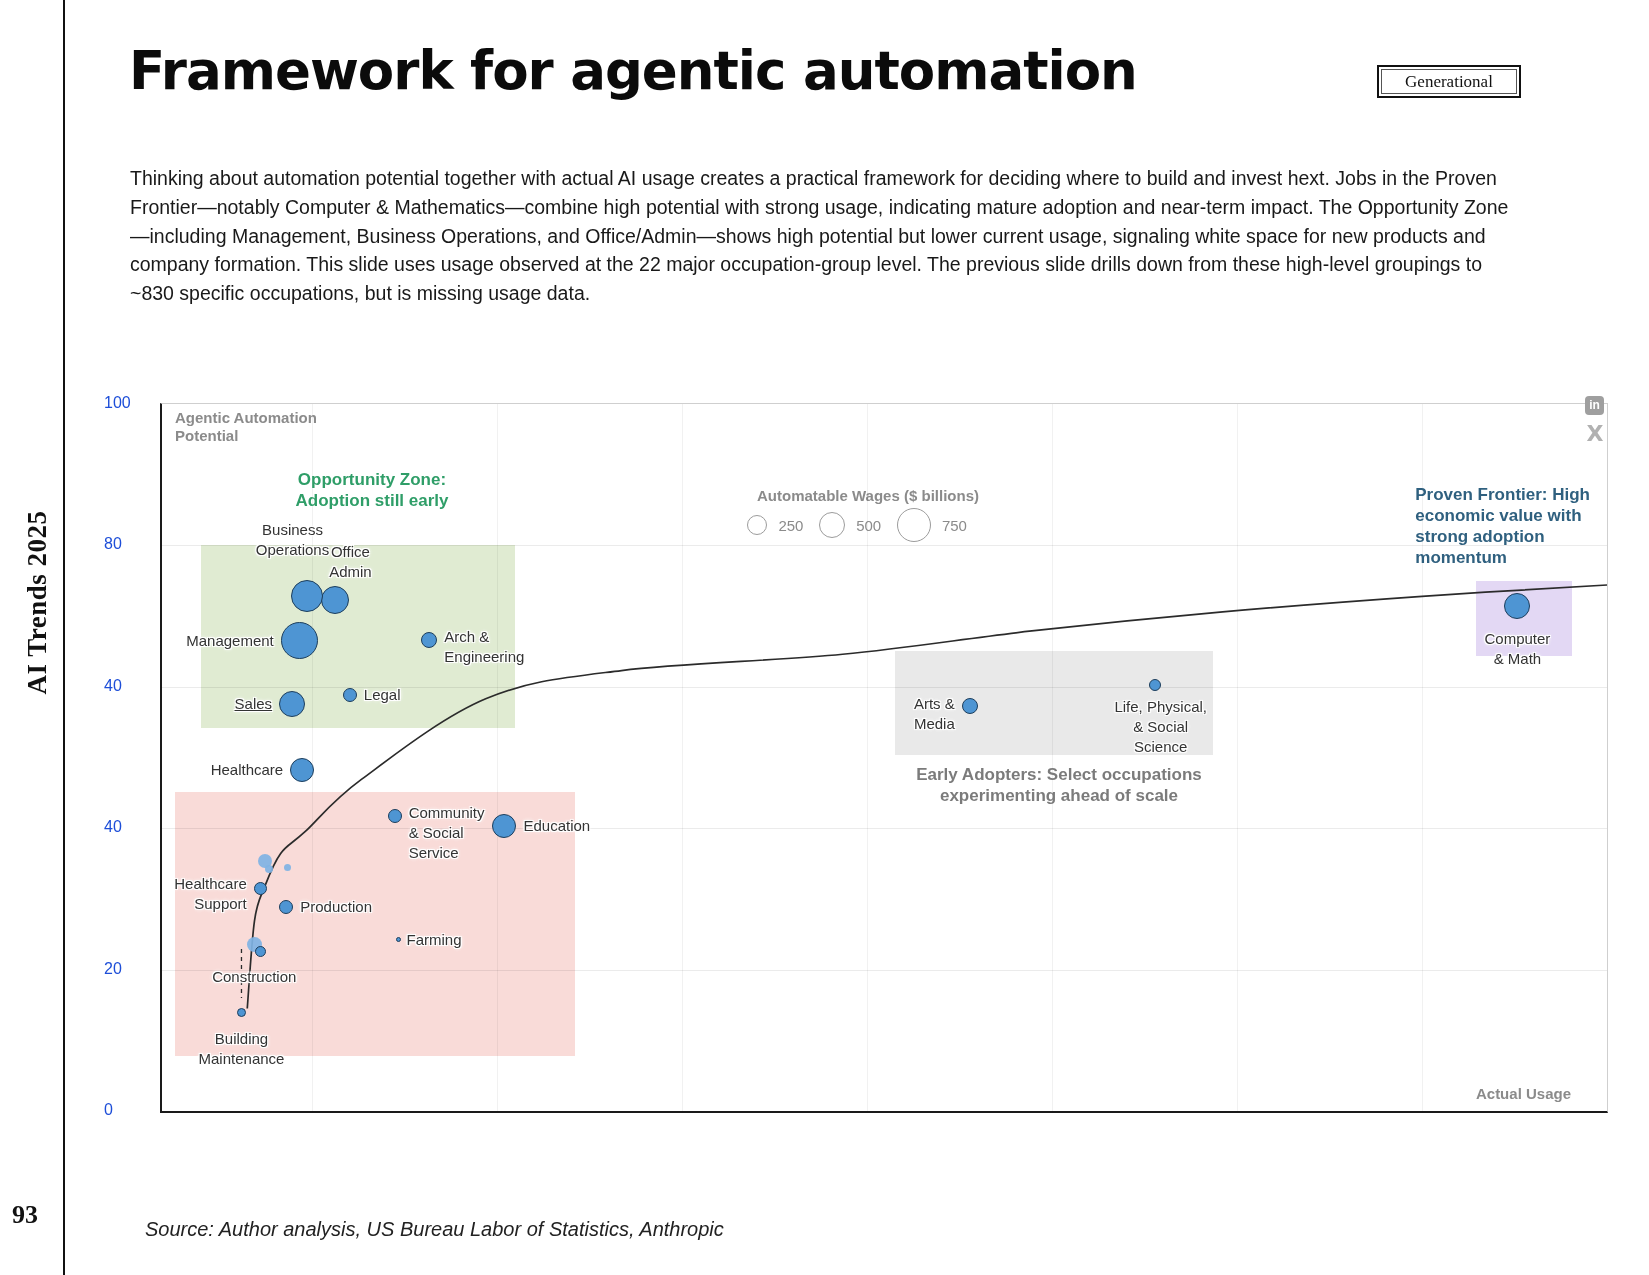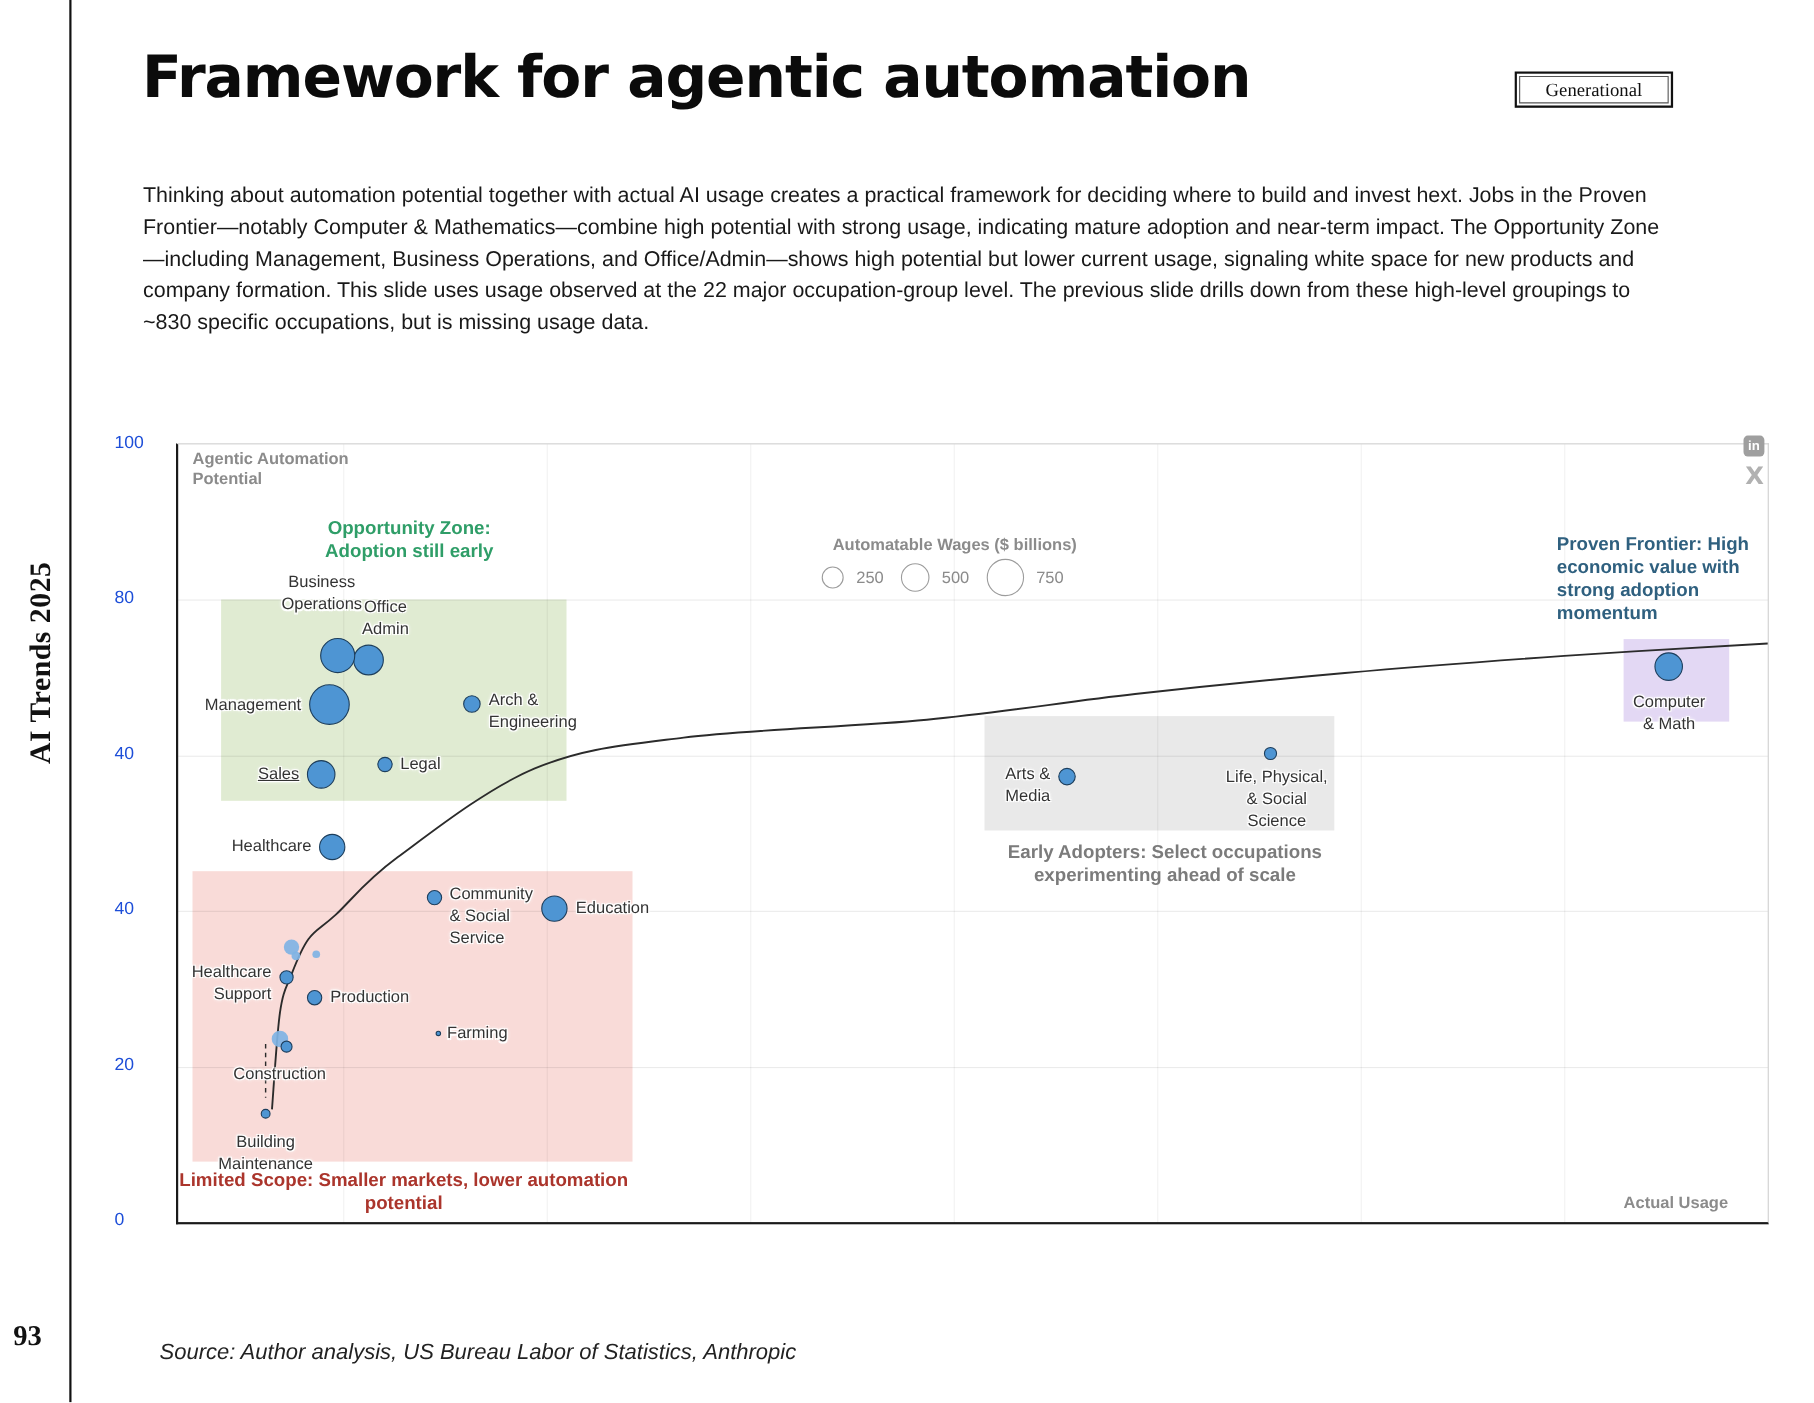--- a/index.html
+++ b/index.html
@@ -139,22 +139,20 @@
       <div class="bubble light" style="left: 102.93px; top: 461.206px; height: 8px; width: 8px;"></div>
       <div class="bubble light" style="left: 122.215px; top: 460.292px; height: 7px; width: 7px;"></div>
       <div class="bubble light" style="left: 84.98px; top: 533.355px; height: 15px; width: 15px;"></div>
       <div class="bubble" style="left: 92.76px; top: 541.718px; height: 11px; width: 11px;"></div>
       <div class="blabel" style="left: 92.26px; top: 562.718px; transform: translateX(-50%); text-align: center;">Construction</div>
       <div class="bubble" style="left: 74.975px; top: 603.52px; height: 9px; width: 9px;"></div>
       <div class="blabel" style="left: 79.475px; top: 624.52px; transform: translateX(-50%); text-align: center;">Building
 Maintenance</div>
       <div class="zcaption" style="color: rgb(47, 158, 104); top: 65px; left: 210px; transform: translateX(-50%); text-align: center;">Opportunity Zone:
 Adoption still early</div>
-      <div class="zcaption" style="color: rgb(171, 53, 44); top: 658px; left: 205px; transform: translateX(-50%); text-align: center;">Limited Scope: Smaller markets, lower automation
-potential</div>
       <div class="zcaption" style="color: rgb(123, 123, 123); top: 360px; left: 897px; transform: translateX(-50%); text-align: center;">Early Adopters: Select occupations
 experimenting ahead of scale</div>
       <div class="zcaption" style="color: rgb(47, 96, 127); top: 80px; right: 17px; ">Proven Frontier: High
 economic value with
 strong adoption
 momentum</div>
     </div>
   <div id="yticks">
       <div class="ytick" style="left: 104px; top: 1101px;">0</div>
       <div class="ytick" style="left: 104px; top: 959.6px;">20</div>

